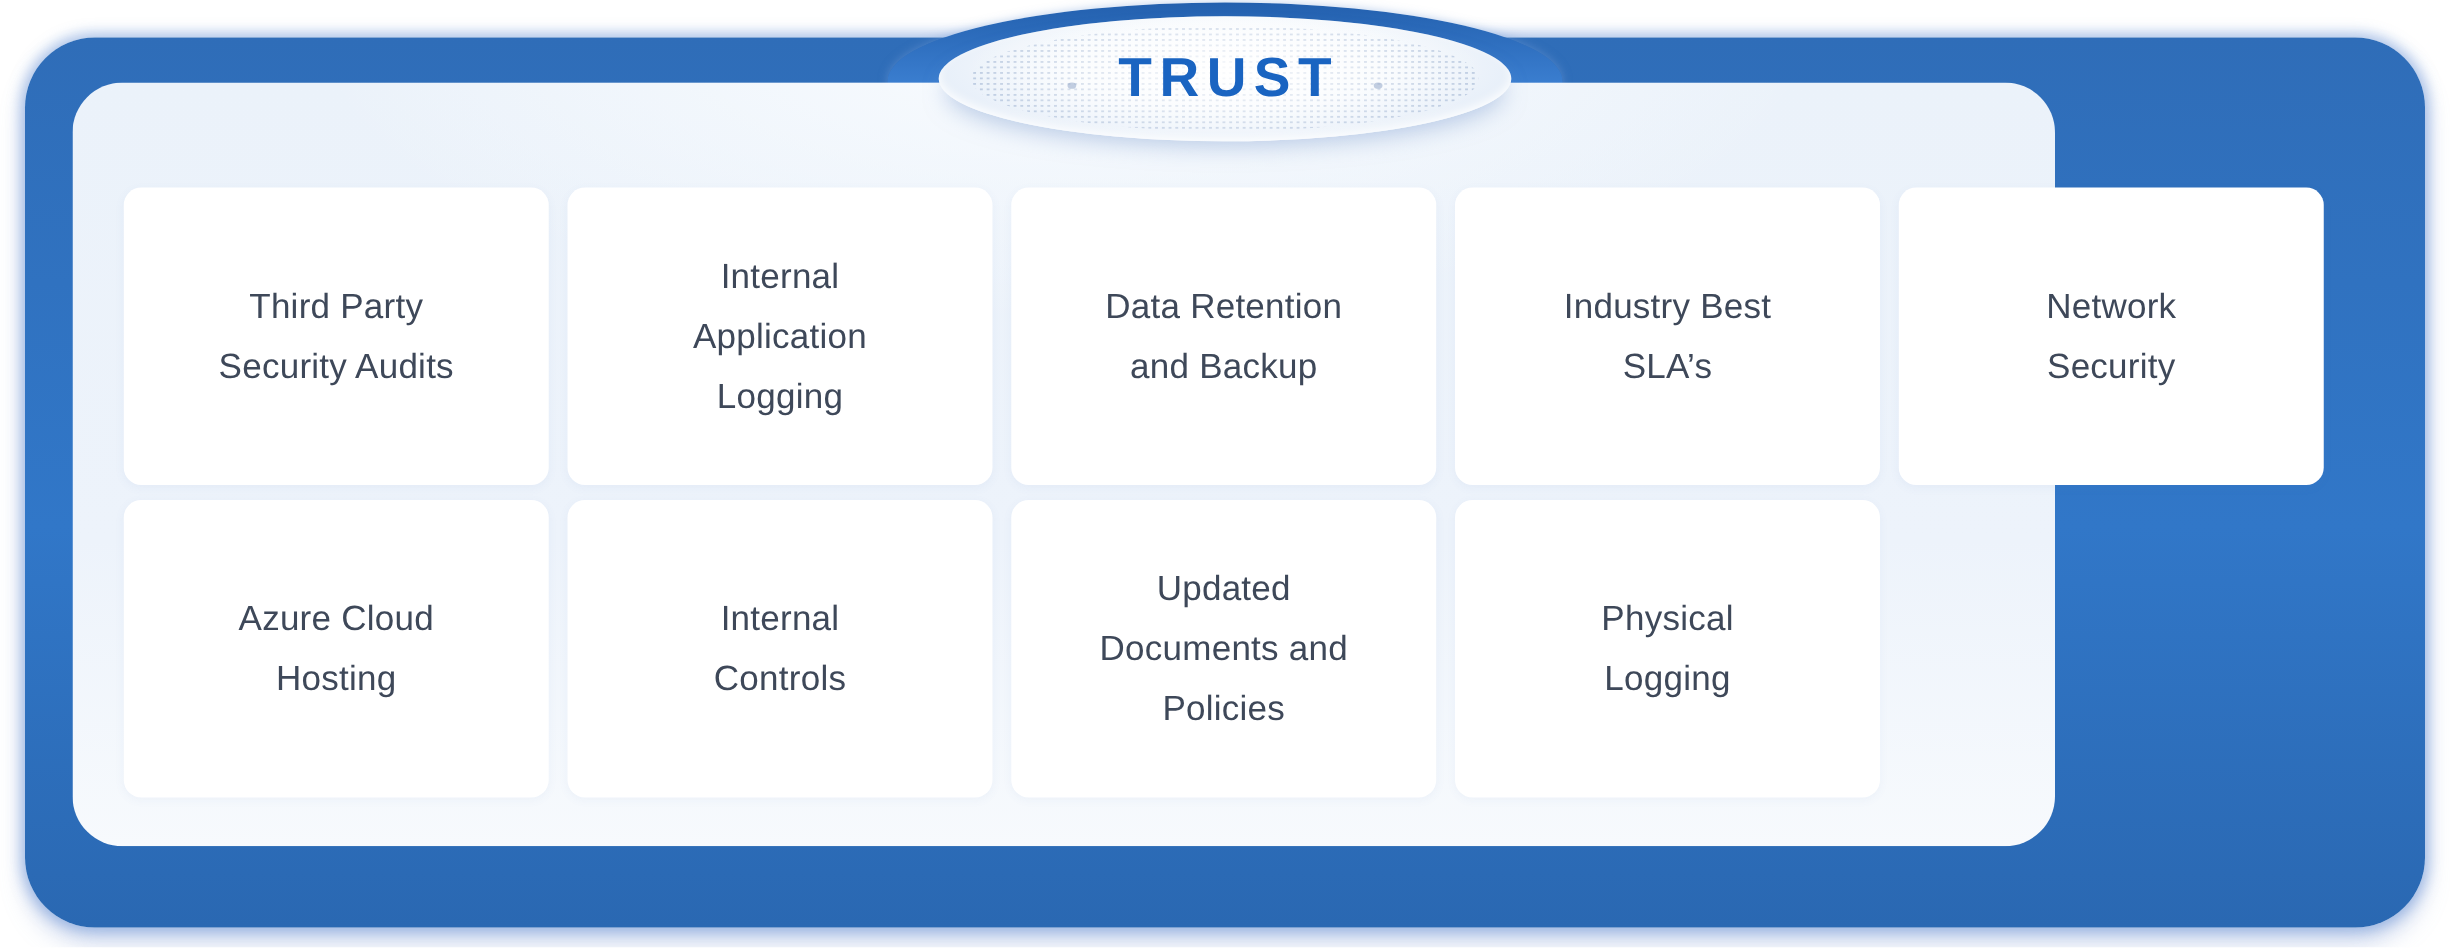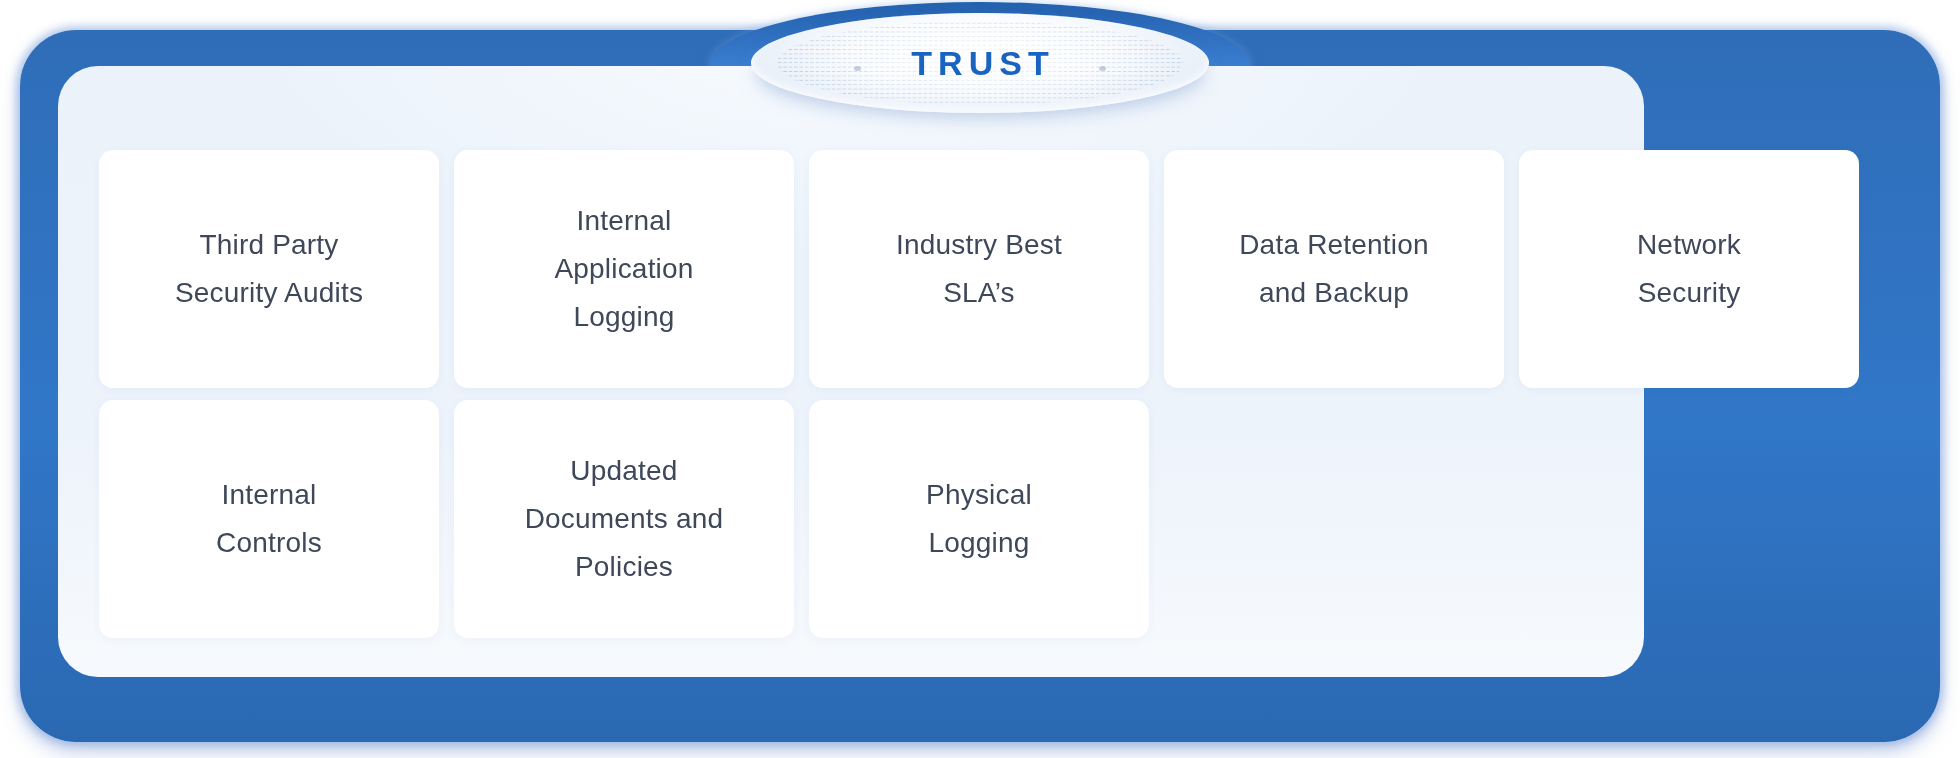--- a/index.html
+++ b/index.html
@@ -95,21 +95,21 @@
   .badge::after {
     content: "";
     position: absolute;
     inset: 0;
     border-radius: 50%;
     background: radial-gradient(46% 62% at 50% 45%, rgba(255,255,255,0.9) 0%, rgba(255,255,255,0) 100%);
   }
   .badge-label {
     position: relative;
     z-index: 2;
-    font-size: 34px;
+    font-size: 44px;
     font-weight: 700;
     letter-spacing: 6px;
     padding-left: 6px;
     color: #1a64c1;
   }
   .dot {
     position: absolute;
     top: 53px;
     width: 7px; height: 5px;
     border-radius: 50%;
@@ -131,30 +131,34 @@
       <div class="card">
         <span class="card-label">Third Party
 Security Audits</span>
       </div>
       <div class="card">
         <span class="card-label">Internal
 Application
 Logging</span>
       </div>
       <div class="card">
+        <span class="card-label">Data Retention
+and Backup</span>
+      </div>
+      <div class="card">
         <span class="card-label">Industry Best
 SLA’s</span>
       </div>
       <div class="card">
-        <span class="card-label">Data Retention
-and Backup</span>
+        <span class="card-label">Network
+Security</span>
       </div>
       <div class="card">
-        <span class="card-label">Network
-Security</span>
+        <span class="card-label">Azure Cloud
+Hosting</span>
       </div>
       <div class="card">
         <span class="card-label">Internal
 Controls</span>
       </div>
       <div class="card">
         <span class="card-label">Updated
 Documents and
 Policies</span>
       </div>

